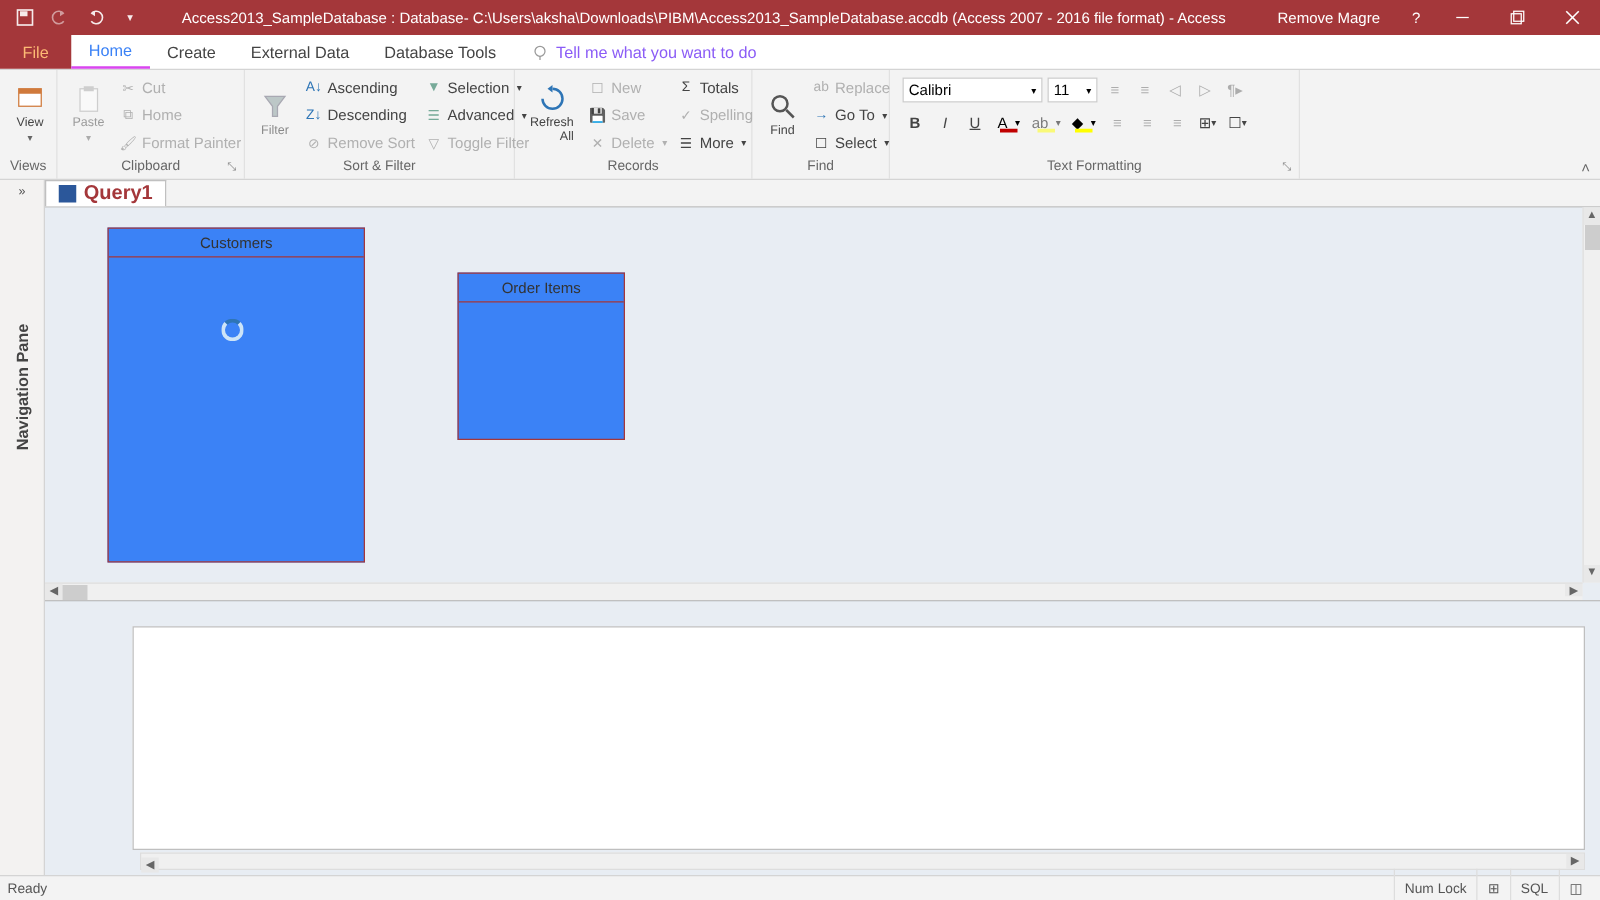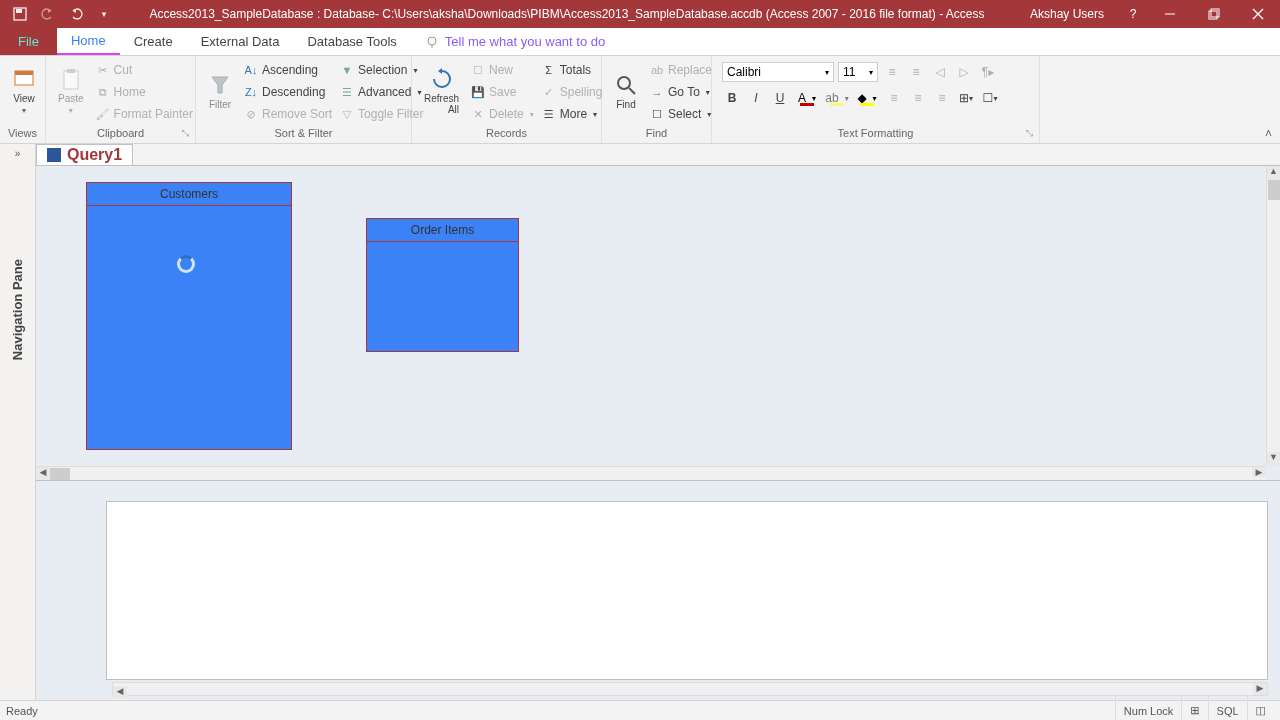--- a/index.html
+++ b/index.html
@@ -10,21 +10,21 @@
 .titlebar .qat { display: flex; align-items: center; padding-left: 6px; gap: 0; }
 .titlebar .qat-btn { width: 28px; height: 28px; display: flex; align-items: center; justify-content: center; opacity: 0.9; }
 .titlebar .title-text { flex: 1; text-align: center; font-size: 12px; color: #fff; padding: 0 8px; white-space: nowrap; overflow: hidden; }
 .titlebar .user { padding: 0 14px; font-size: 12px; }
 .titlebar .win-btn { width: 44px; height: 28px; display: flex; align-items: center; justify-content: center; }
 .titlebar .help { width: 30px; text-align:center; }
 
 
 .ribbon-tabs { height: 28px; background: #fff; display: flex; align-items: stretch; border-bottom: 1px solid #d4d4d4; }
 .ribbon-tabs .tab { padding: 0 14px; display: flex; align-items: center; font-size: 13px; color: #444; cursor: pointer; }
-.ribbon-tabs .tab.file { background: #a4373a; color: #5eead4; padding: 0 18px; }
+.ribbon-tabs .tab.file { background: #a4373a; color: #fdba74; padding: 0 18px; }
 .ribbon-tabs .tab.active { color: #3b82f6; border-bottom: 2px solid #d946ef; }
 .ribbon-tabs .tell-me { display: flex; align-items: center; padding-left: 14px; color: #8b5cf6; font-size: 13px; gap: 6px; }
 
 
 .ribbon { height: 88px; background: #f3f3f3; border-bottom: 1px solid #d4d4d4; display: flex; position: relative; }
 .ribbon-group { border-right: 1px solid #e1e1e1; display: flex; flex-direction: column; padding: 2px 4px 0; }
 .ribbon-group .group-content { flex: 1; display: flex; align-items: flex-start; }
 .ribbon-group .group-label { height: 16px; font-size: 11px; color: #666; text-align: center; position: relative; }
 .ribbon-group .group-label .launcher { position: absolute; right: 2px; top: 1px; font-size: 9px; color: #888; }
 
@@ -67,21 +67,21 @@
 .scroll-v .down { position:absolute; bottom:0; width:100%; }
 .scroll-v .thumb { position:absolute; top:14px; width:12px; height:20px; background:#cdcdcd; left:1px; }
 .scroll-h { position: absolute; left: 0; right: 14px; bottom: 0; height: 14px; background: #f0f0f0; border-top:1px solid #ddd; display:flex; }
 .scroll-h .left, .scroll-h .right { width:14px; text-align:center; font-size:9px; color:#666; background:#e8e8e8; }
 .scroll-h .right { position:absolute; right:0; }
 .scroll-h .thumb { width:20px; height:12px; background:#cdcdcd; margin-top:1px; }
 
 .table-box { position: absolute; background: #3b82f6; border: 1px solid #a4373a; }
 .table-box .hdr { border-bottom: 1px solid #a4373a; text-align: center; padding: 4px; font-size: 12px; color: #333; }
 .cust-box { left: 50px; top: 16px; width: 206px; height: 268px; }
-.orders-box { left: 330px; top: 52px; width: 153px; height: 134px; }
+.orders-box { left: 330px; top: 52px; width: 134px; height: 134px; }
 
 .spinner { position:absolute; left:90px; top:72px; width:18px; height:18px; border:3px solid #cde4f7; border-top-color:#2e75b6; border-radius:50%; }
 
 .lower { flex: 1; background: #e8edf3; position: relative; padding: 20px 70px 16px; }
 .grid-panel { position: absolute; top: 20px; left: 70px; right: 12px; bottom: 20px; background: #fff; border: 1px solid #bfbfbf; }
 .lower .scroll-h2 { position:absolute; bottom:4px; left:76px; right:12px; height:14px; background:#f0f0f0; border:1px solid #ddd; }
 .lower .scroll-h2 .left, .lower .scroll-h2 .right { width:14px; height:12px; font-size:9px; color:#666; background:#e8e8e8; display:inline-block; text-align:center; }
 .lower .scroll-h2 .right { float:right; }
 
 
@@ -110,21 +110,21 @@
       </div>
     <div class="qat-btn">
         <svg width="16" height="16">
           <path d="M5 5 A5 5 0 1 1 5 11" fill="none" stroke="#fff" stroke-width="1.3"></path>
           <path d="M8 3 L5 5 L8 7 Z" fill="#fff"></path>
         </svg>
       </div>
     <div class="qat-btn" style="font-size:9px;color:#fff">▾</div>
   </div>
   <div class="title-text">Access2013_SampleDatabase : Database- C:\Users\aksha\Downloads\PIBM\Access2013_SampleDatabase.accdb (Access 2007 - 2016 file format)  -  Access</div>
-  <div class="user">Akshay Users</div>
+  <div class="user">Remove Magre</div>
   <div class="help">?</div>
   <div class="win-btn">
       <svg width="12" height="12">
         <line x1="1" y1="6" x2="11" y2="6" stroke="#fff" stroke-width="1"></line>
       </svg>
     </div>
   <div class="win-btn">
       <svg width="12" height="12">
         <rect x="1" y="3" width="8" height="8" fill="none" stroke="#fff"></rect>
         <rect x="3" y="1" width="8" height="8" fill="none" stroke="#fff"></rect>

